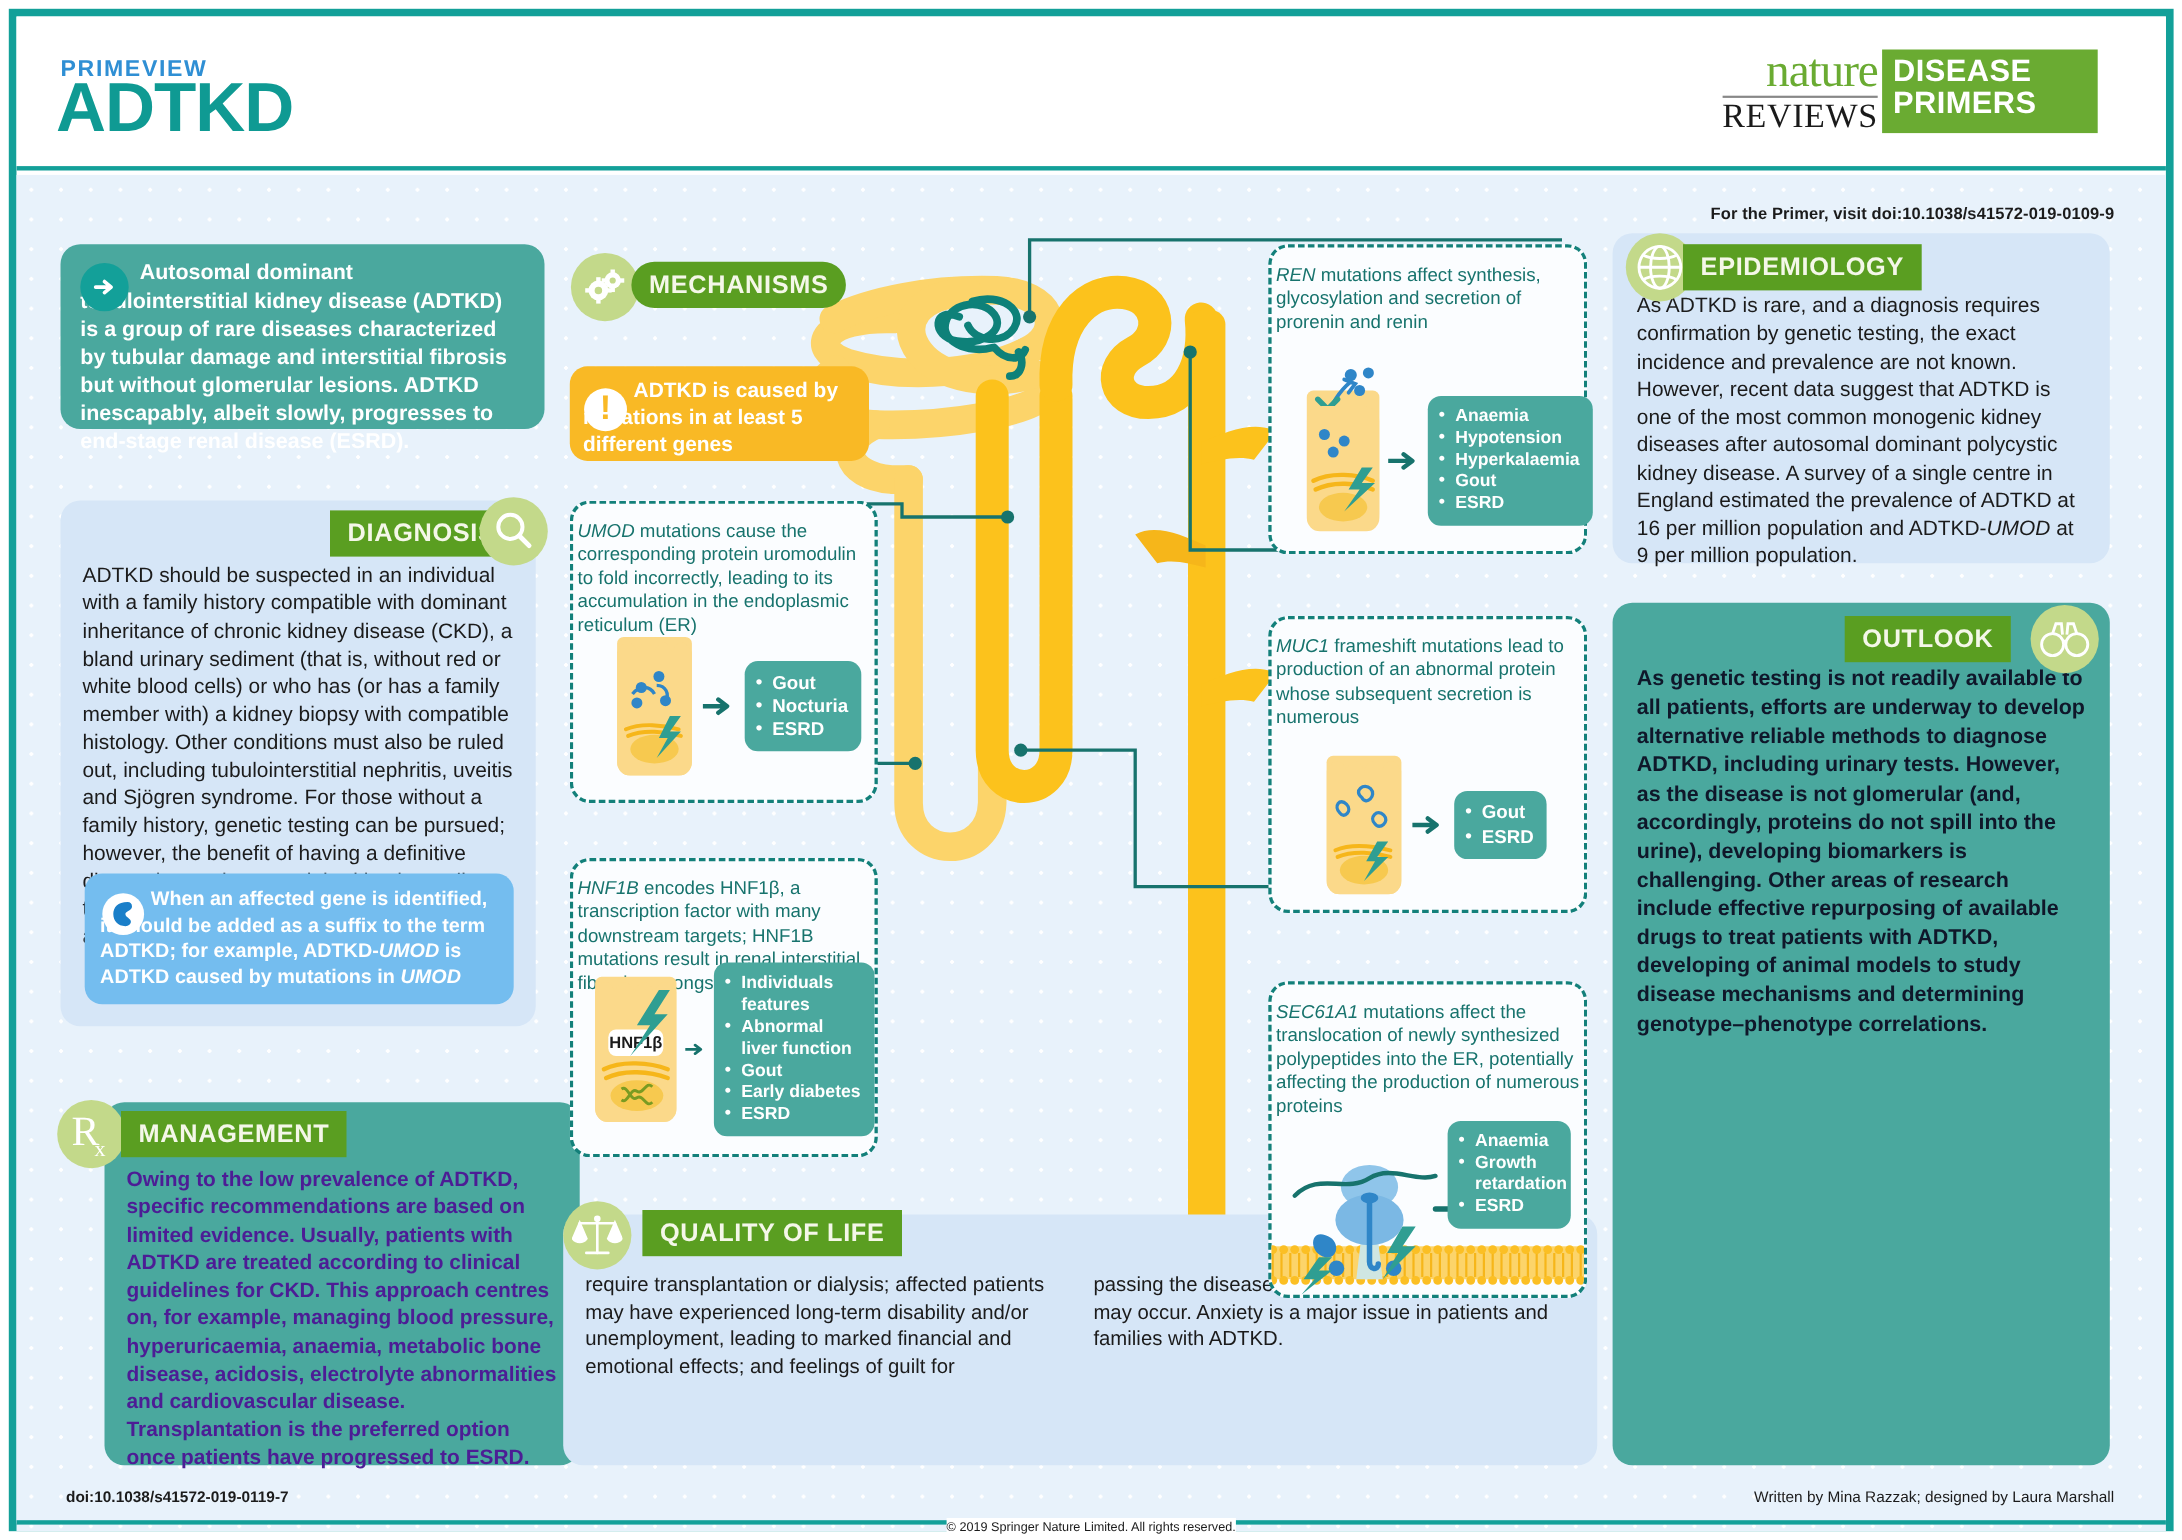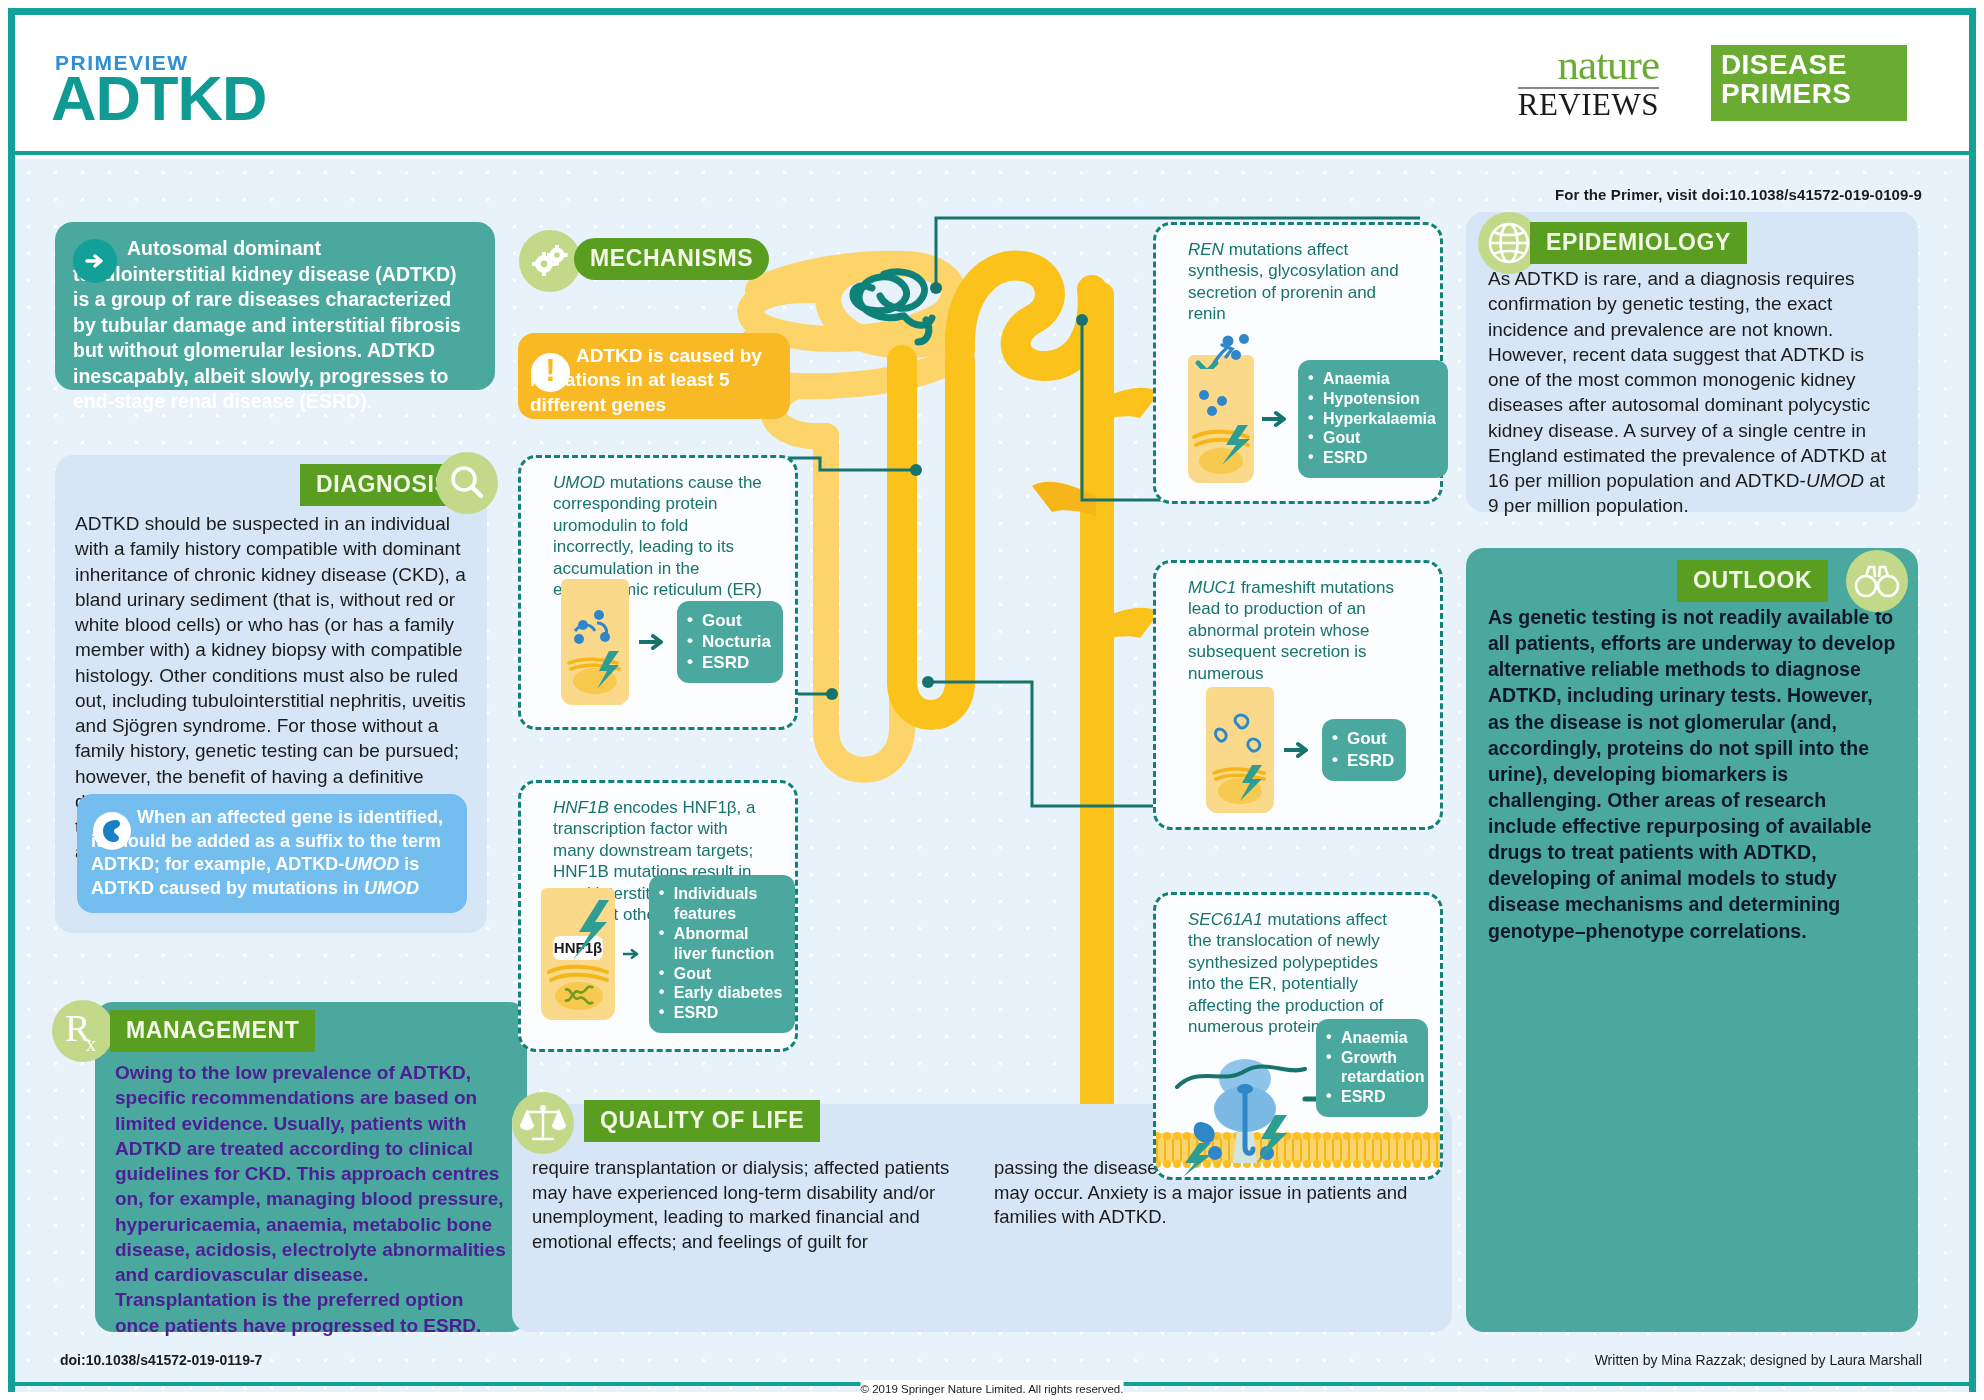--- a/index.html
+++ b/index.html
@@ -57,21 +57,20 @@
     font-size: 31px; color: #1a1a1a; line-height: 1.05;
     letter-spacing: 0.5px;
   }
   .dp-badge {
     background: #6aab32; color: #ffffff;
     padding: 6px 13px 7px 10px;
     font-size: 28px; font-weight: bold; line-height: 1.03;
     letter-spacing: 0.4px;
     font-family: "Liberation Sans", sans-serif;
     min-width: 196px;
-    margin-left: 48px;
   }
   
   .canvas {
     position: absolute; left: 15px; top: 159px;
     width: 1954px; height: 1233px;
     background: #e8f2fb;
     background-image: radial-gradient(circle, #ffffff 1.6px, transparent 1.8px);
     background-size: 27px 27px;
   }
   .doi-primer {
@@ -159,21 +158,21 @@
   }
   
   .qol {
     position: absolute; left: 512px; top: 1104px; width: 940px; height: 228px;
     padding: 52px 20px 12px 20px;
   }
   .qol-cols { display: flex; gap: 24px; }
   .qol-col { flex: 1; font-size: 18.5px; line-height: 1.33; color: #1b1b1b; }
   
   .mech {
-    position: absolute; padding: 14px 32px;
+    position: absolute; padding: 14px 4px;
     font-size: 17px; line-height: 1.26; color: #17736d;
   }
   .mech em { font-style: italic; }
   .mech-title { margin-bottom: 6px; }
   .bullet-box {
     background: #4aa89e; border-radius: 12px; color: #ffffff;
     font-size: 17px; font-weight: bold; line-height: 1.24;
     padding: 9px 12px 10px 10px;
   }
   .bullet-box ul { list-style: none; }

